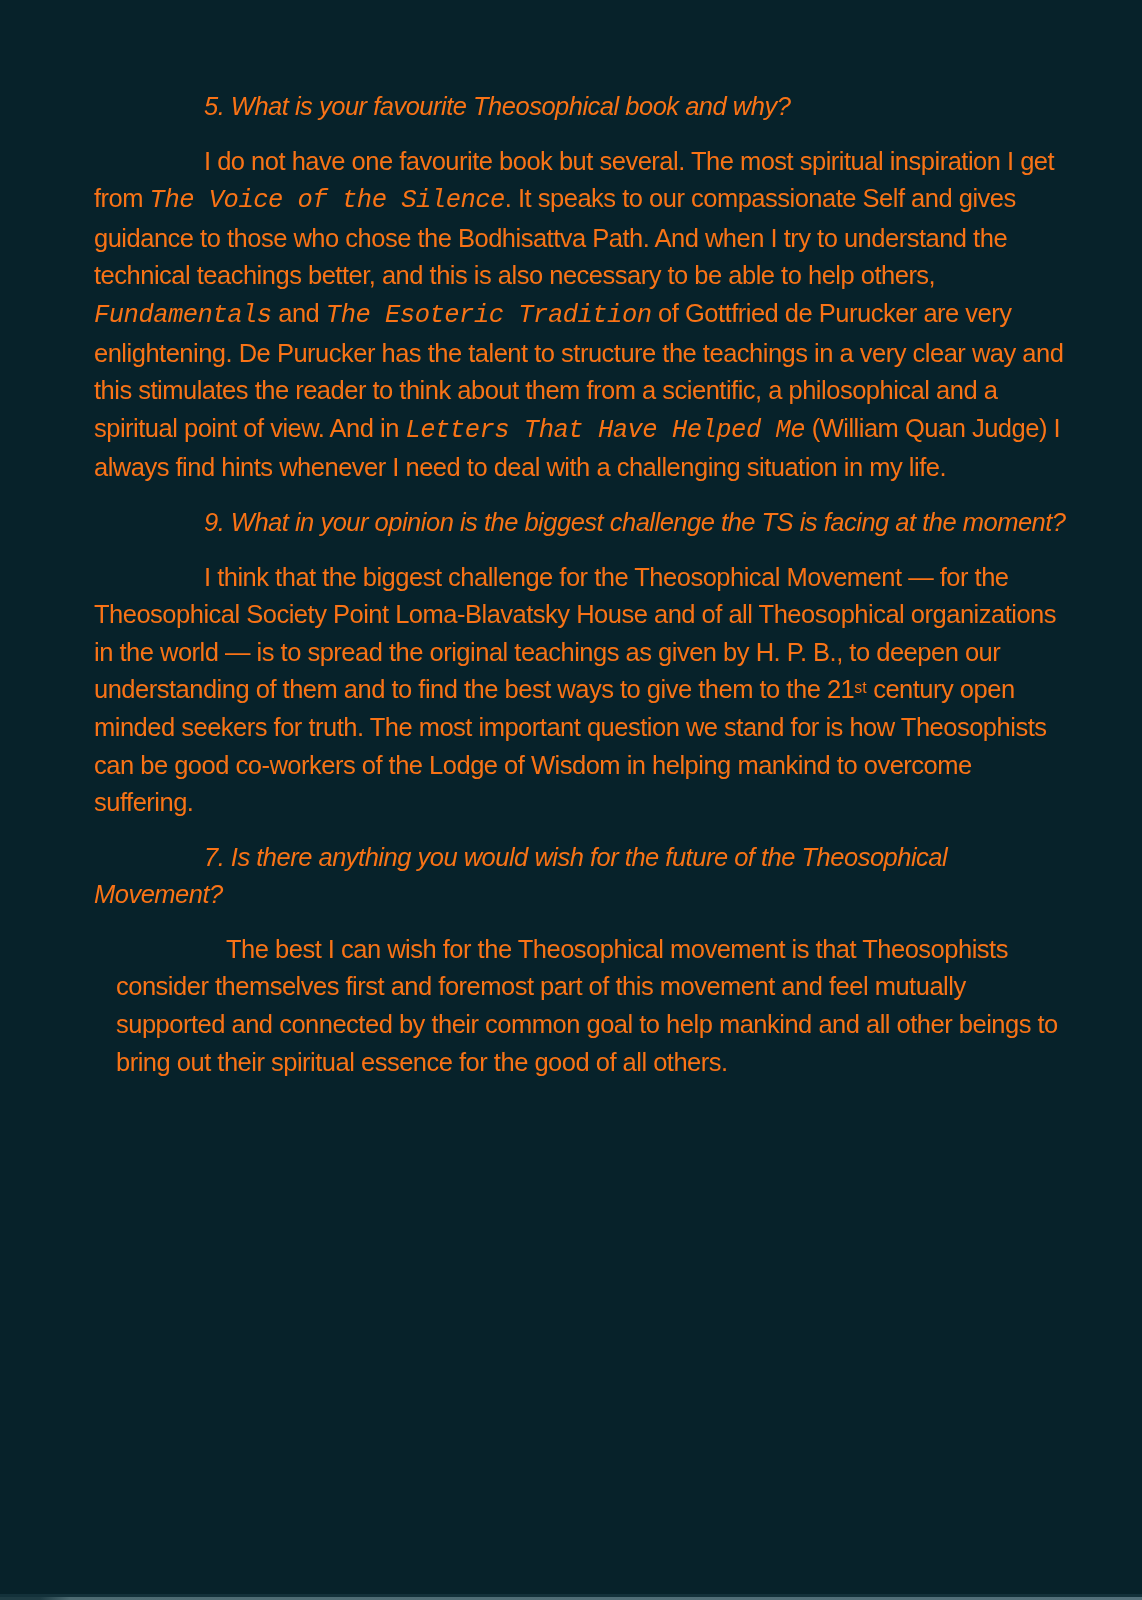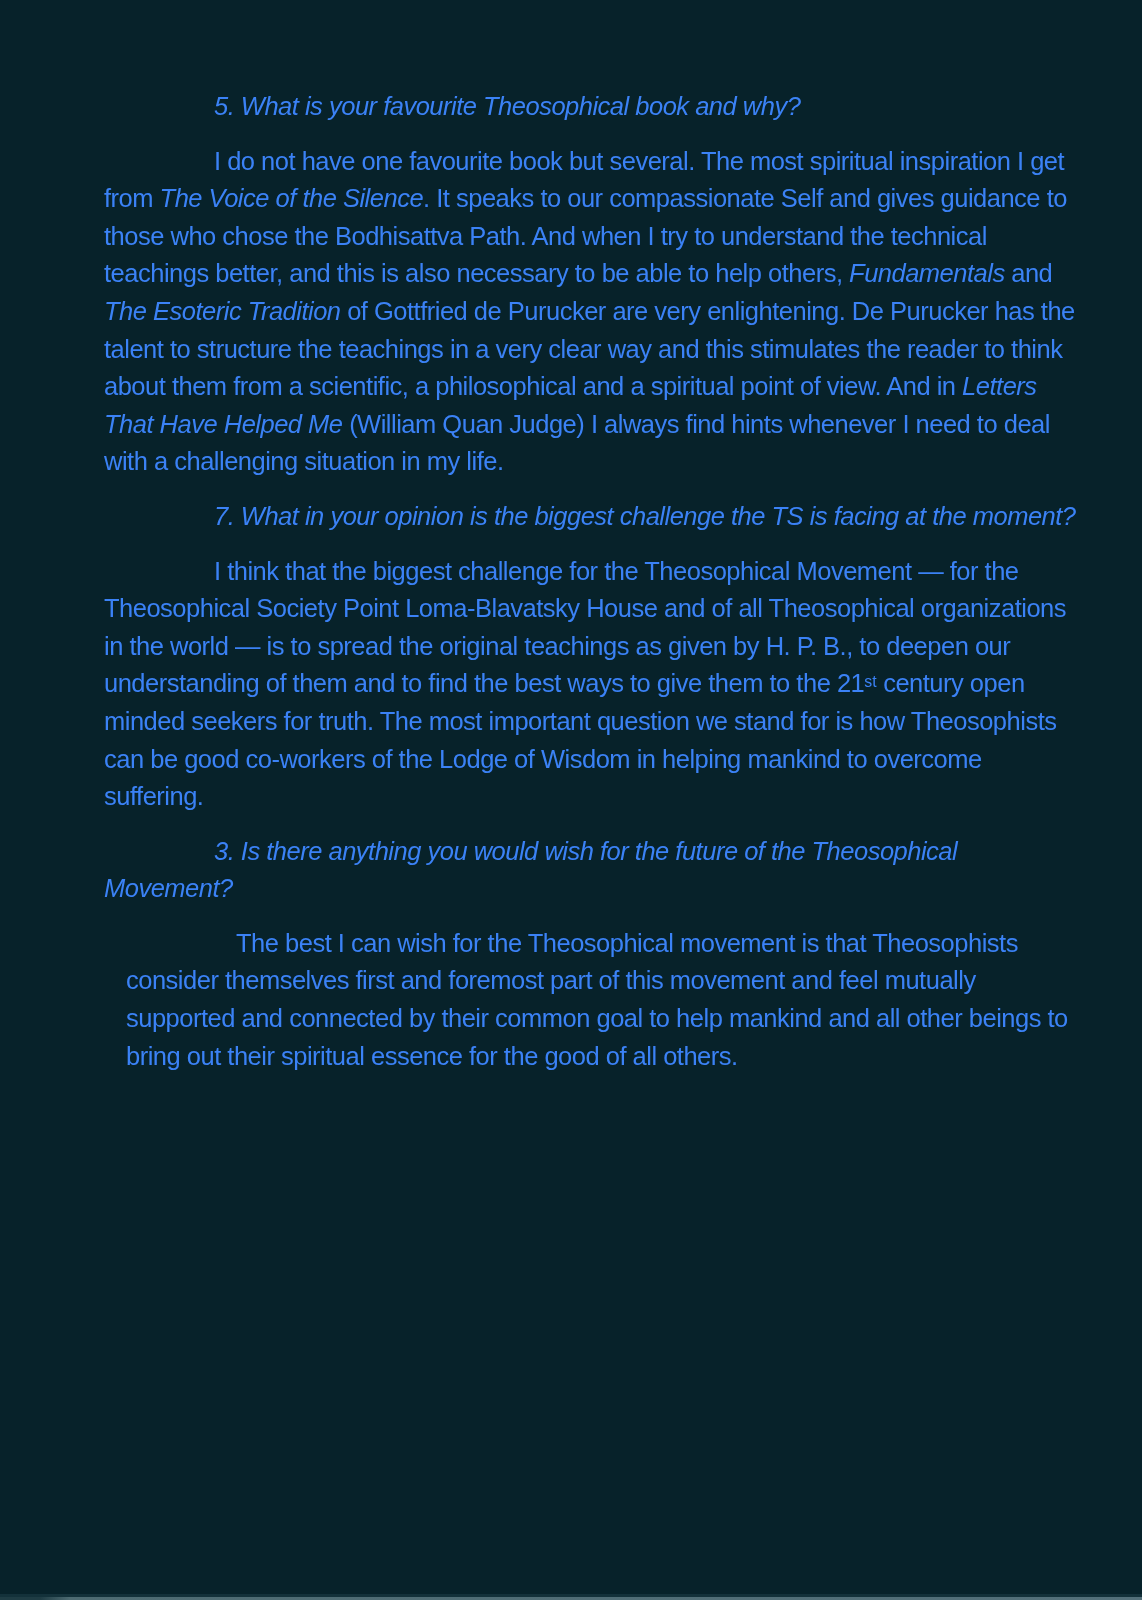--- a/index.html
+++ b/index.html
@@ -14,41 +14,42 @@
     background: #07222a;
     font-family: "Liberation Sans", sans-serif;
   }
   .page {
     position: absolute;
     inset: 0;
   }
   .text-block {
     position: absolute;
     top: 88px;
-    left: 104px;
+    left: 94px;
     width: 978px;
-    color: #3b82f6;
+    color: #f97316;
     font-size: 25.5px;
     line-height: 37.6px;
     letter-spacing: -0.5px;
     text-align: left;
   }
   .text-block p {
     margin: 0 0 17px 0;
     text-indent: 110px;
   }
   .text-block p:last-child {
     margin-bottom: 0;
     margin-left: 22px;
   }
   .question {
     font-style: italic;
   }
   .answer em {
     font-style: italic;
+    font-family: Liberation Mono, monospace;
   }
   .answer sup {
     font-size: 0.62em;
     line-height: 0;
     vertical-align: 0.32em;
     letter-spacing: 0;
   }
   .page-edge {
     position: absolute;
     left: 0;
@@ -65,22 +66,22 @@
     background: linear-gradient(to right, #1e3c44 0px, #1e3c44 40px, #4d6b72 70px, #53707a 100%);
   }
 </style>
 </head>
 <body>
 
 <div class="page">
   <article class="text-block">
     <p class="question">5. What is your favourite Theosophical book and why?</p>
     <p class="answer"><span>I do not have one favourite book but several. The most spiritual inspiration I get from </span><em>The Voice of the Silence</em><span>. It speaks to our compassionate Self and gives guidance to those who chose the Bodhisattva Path. And when I try to understand the technical teachings better, and this is also necessary to be able to help others, </span><em>Fundamentals</em><span> and </span><em>The Esoteric Tradition</em><span> of Gottfried de Purucker are very enlightening. De Purucker has the talent to structure the teachings in a very clear way and this stimulates the reader to think about them from a scientific, a philosophical and a spiritual point of view. And in </span><em>Letters That Have Helped Me</em><span> (William Quan Judge) I always find hints whenever I need to deal with a challenging situation in my life.</span></p>
-    <p class="question">7. What in your opinion is the biggest challenge the TS is facing at the moment?</p>
+    <p class="question">9. What in your opinion is the biggest challenge the TS is facing at the moment?</p>
     <p class="answer"><span>I think that the biggest challenge for the Theosophical Movement — for the Theosophical Society Point Loma-Blavatsky House and of all Theosophical organizations in the world — is to spread the original teachings as given by H. P. B., to deepen our understanding of them and to find the best ways to give them to the 21</span><sup>st</sup><span> century open minded seekers for truth. The most important question we stand for is how Theosophists can be good co-workers of the Lodge of Wisdom in helping mankind to overcome suffering.</span></p>
-    <p class="question">3. Is there anything you would wish for the future of the Theosophical Movement?</p>
+    <p class="question">7. Is there anything you would wish for the future of the Theosophical Movement?</p>
     <p class="answer"><span>The best I can wish for the Theosophical movement is that Theosophists consider themselves first and foremost part of this movement and feel mutually supported and connected by their common goal to help mankind and all other beings to bring out their spiritual essence for the good of all others.</span></p>
   </article>
   <div class="page-edge">
     <div class="edge-dark"></div>
     <div class="edge-light"></div>
   </div>
 </div>
 
 </body></html>

